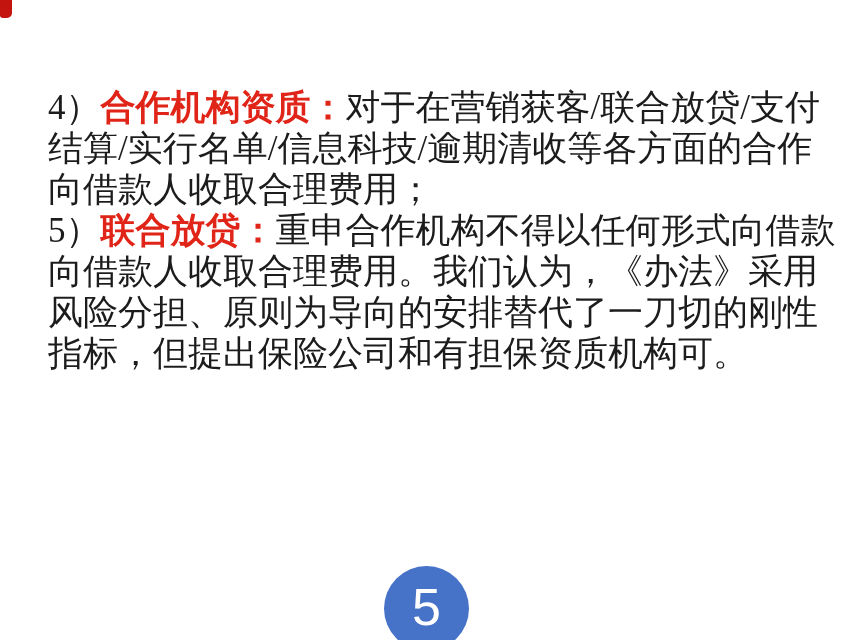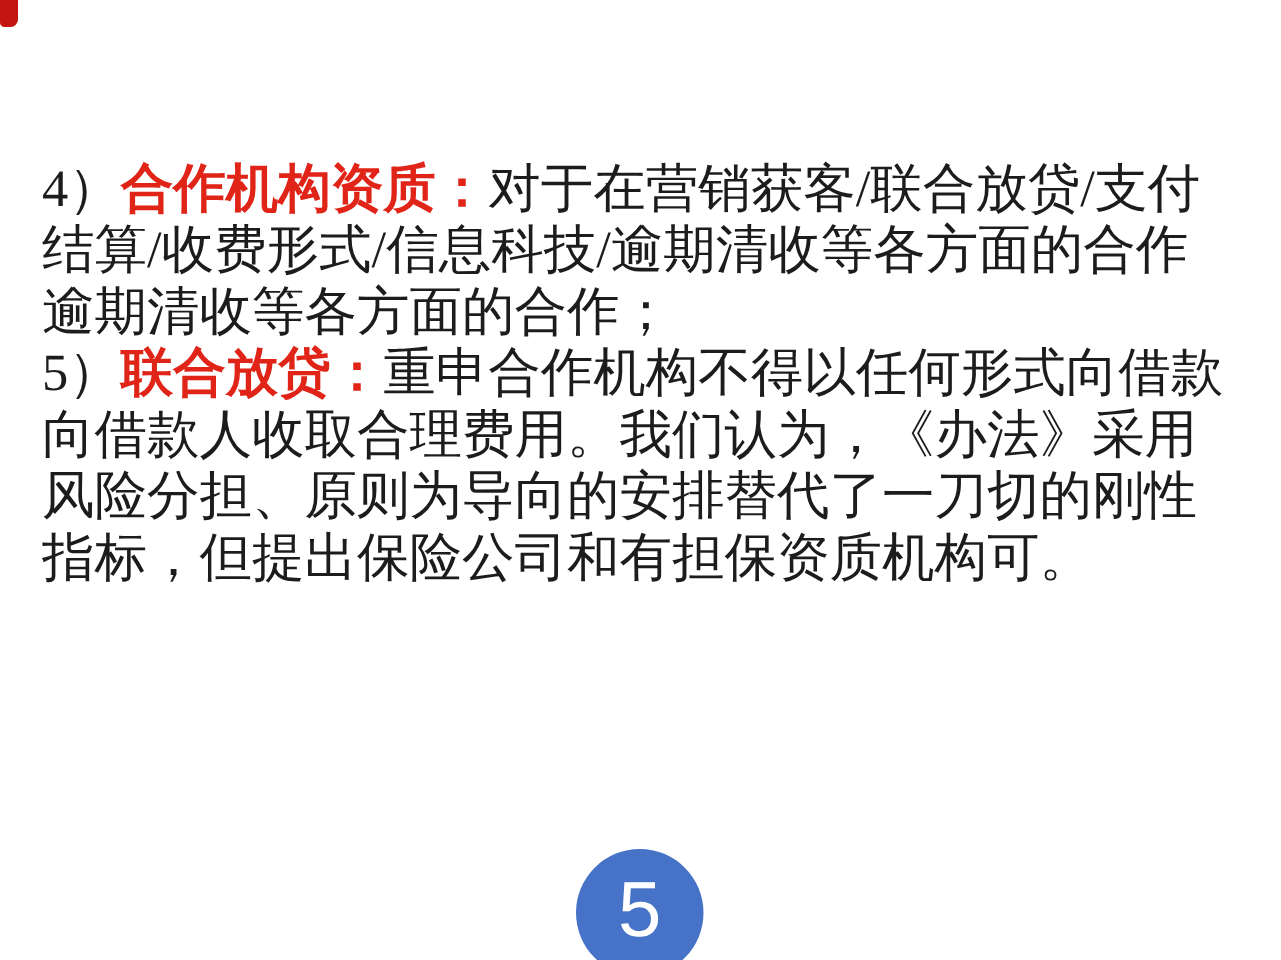--- a/index.html
+++ b/index.html
@@ -18,28 +18,27 @@
     position: absolute;
     left: 0;
     top: 0;
     width: 12px;
     height: 18px;
     background: var(--marker, #c41410);
     border-radius: 0 0 5px 3px;
   }
   .text-block {
     position: absolute;
-    left: 28px;
+    left: 48px;
     top: 87px;
     width: 790px;
     font-size: 35px;
     line-height: 41px;
     color: var(--text, #1c1c1c);
     letter-spacing: 0px;
-    margin-top: 18px;
   }
   .text-line {
     white-space: nowrap;
   }
   .text-line .seg {
     color: var(--text, #1c1c1c);
   }
   .text-line .seg.hl {
     color: var(--hl, #e02518);
     font-weight: bold;
@@ -64,22 +63,22 @@
     transform: translateY(-2px);
   }
 </style>
 </head>
 <body>
 
 <div class="slide" style="--bg: #ffffff; --text: #1c1c1c; --hl: #e02518; --marker: #c41410; --badge: #4673c8; --badge-text: #ffffff;">
   <div class="corner-marker"></div>
   <div class="text-block" id="text-block">
       <div class="text-line"><span class="seg">4）</span><span class="seg hl">合作机构资质：</span><span class="seg">对于在营销获客/联合放贷/支付</span></div>
-      <div class="text-line"><span class="seg">结算/收费形式/信息科技/逾期清收等各方面的合作</span></div>
-      <div class="text-line"><span class="seg">逾期清收等各方面的合作；</span></div>
+      <div class="text-line"><span class="seg">结算/实行名单/信息科技/逾期清收等各方面的合作</span></div>
+      <div class="text-line"><span class="seg">向借款人收取合理费用；</span></div>
       <div class="text-line"><span class="seg">5）</span><span class="seg hl">联合放贷：</span><span class="seg">重申合作机构不得以任何形式向借款</span></div>
       <div class="text-line"><span class="seg">向借款人收取合理费用。我们认为，《办法》采用</span></div>
       <div class="text-line"><span class="seg">风险分担、原则为导向的安排替代了一刀切的刚性</span></div>
       <div class="text-line"><span class="seg">指标，但提出保险公司和有担保资质机构可。</span></div>
     </div>
   <div class="page-badge">
     <span class="page-num">5</span>
   </div>
 </div>
 

